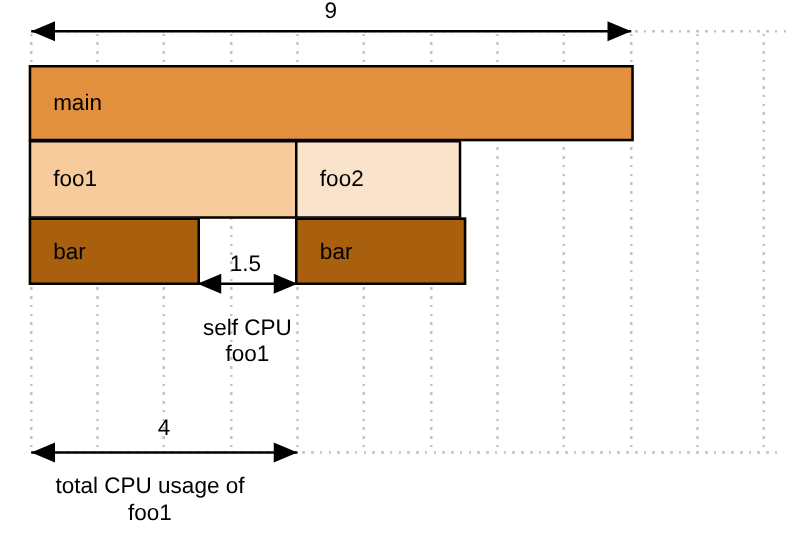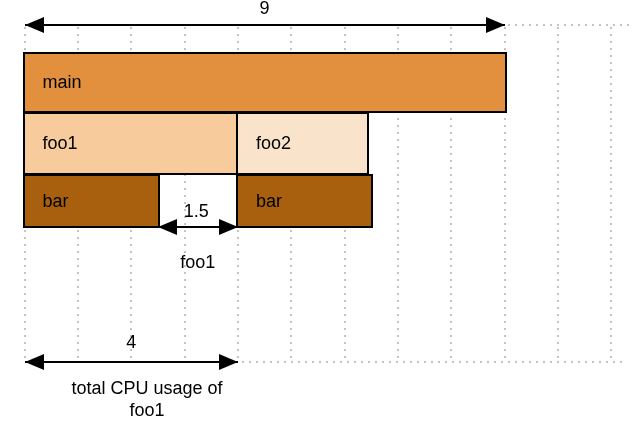--- a/index.html
+++ b/index.html
@@ -71,20 +71,21 @@
   <div class="arrow" id="arrow-total-width" style="left: 24.5px; width: 480.15px; top: 24px;"></div>
   <div class="num" id="num-total-width" style="left: 24.5px; width: 480.15px; top: -2px;">9</div>
 
   <div class="arrow" id="arrow-self-cpu" style="left: 157.875px; width: 80.025px; top: 226px;"></div>
   <div class="num" id="num-self-cpu" style="left: 157.875px; width: 77px; top: 201px;">1.5</div>
 
   <div class="arrow" id="arrow-total-cpu" style="left: 24.5px; width: 213.4px; top: 361px;"></div>
   <div class="num" id="num-total-cpu" style="left: 24.5px; width: 213.4px; top: 332px;">4</div>
 
   <div class="caption" id="caption-self-cpu" style="left: 112.888px; width: 170px; top: 252px;">
+    <div>self CPU</div>
     <div>foo1</div>
   </div>
 
-  <div class="caption" id="caption-total-cpu" style="left: 37px; width: 220px; top: 377px;">
+  <div class="caption" id="caption-total-cpu" style="left: 10px; width: 220px; top: 377px;">
     <div>total CPU usage of</div>
     <div>foo1</div>
   </div>
 </div>
 
 </body></html>

